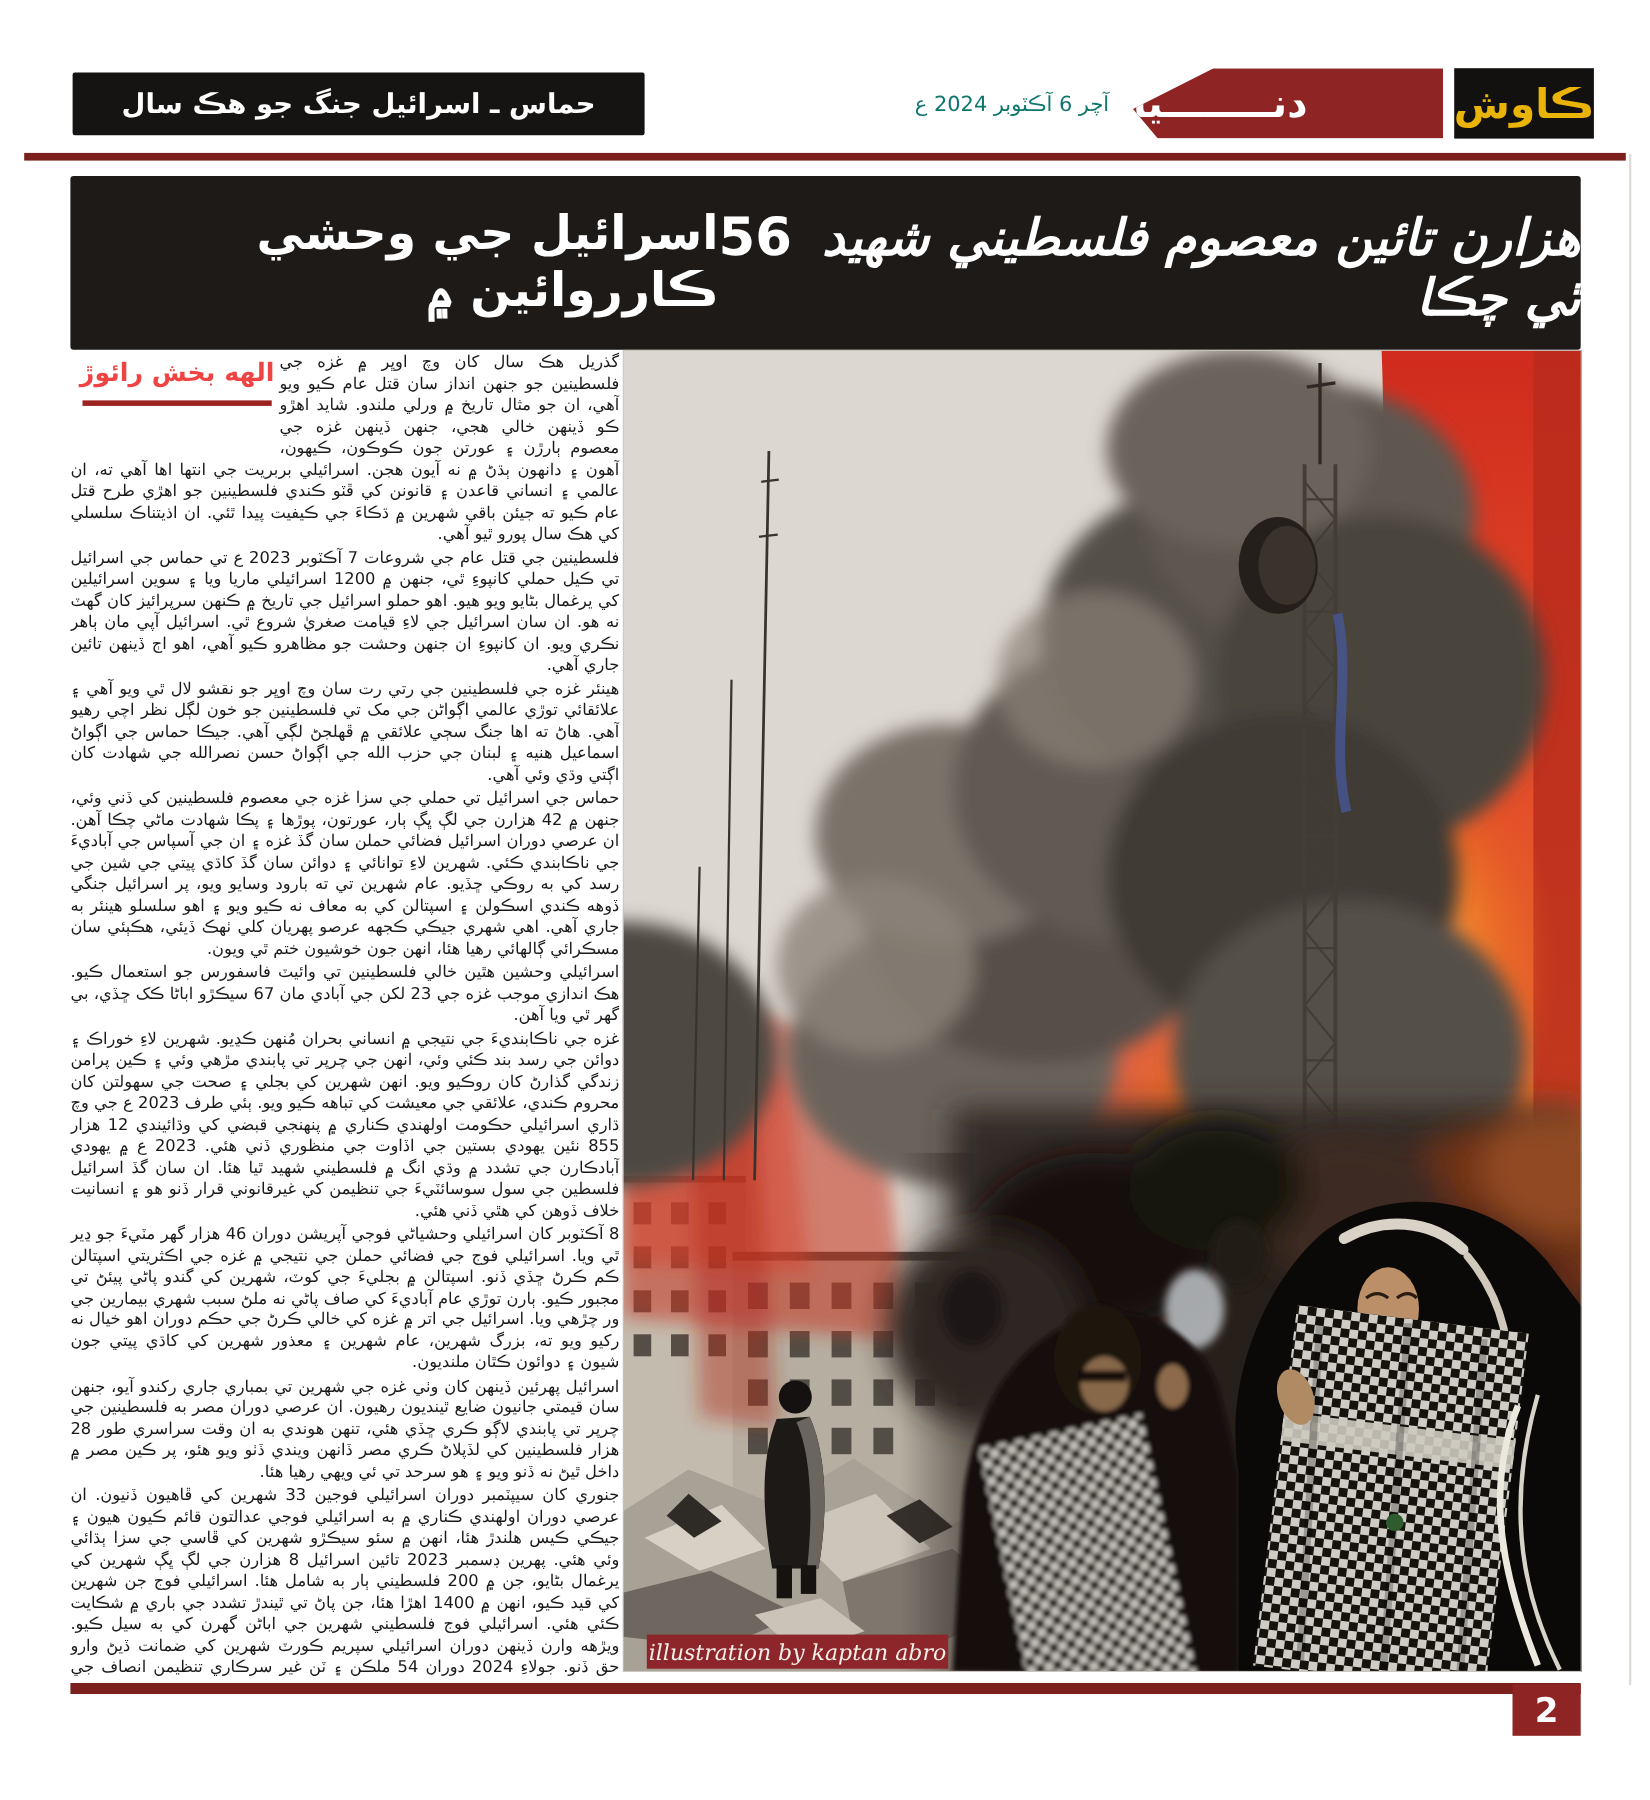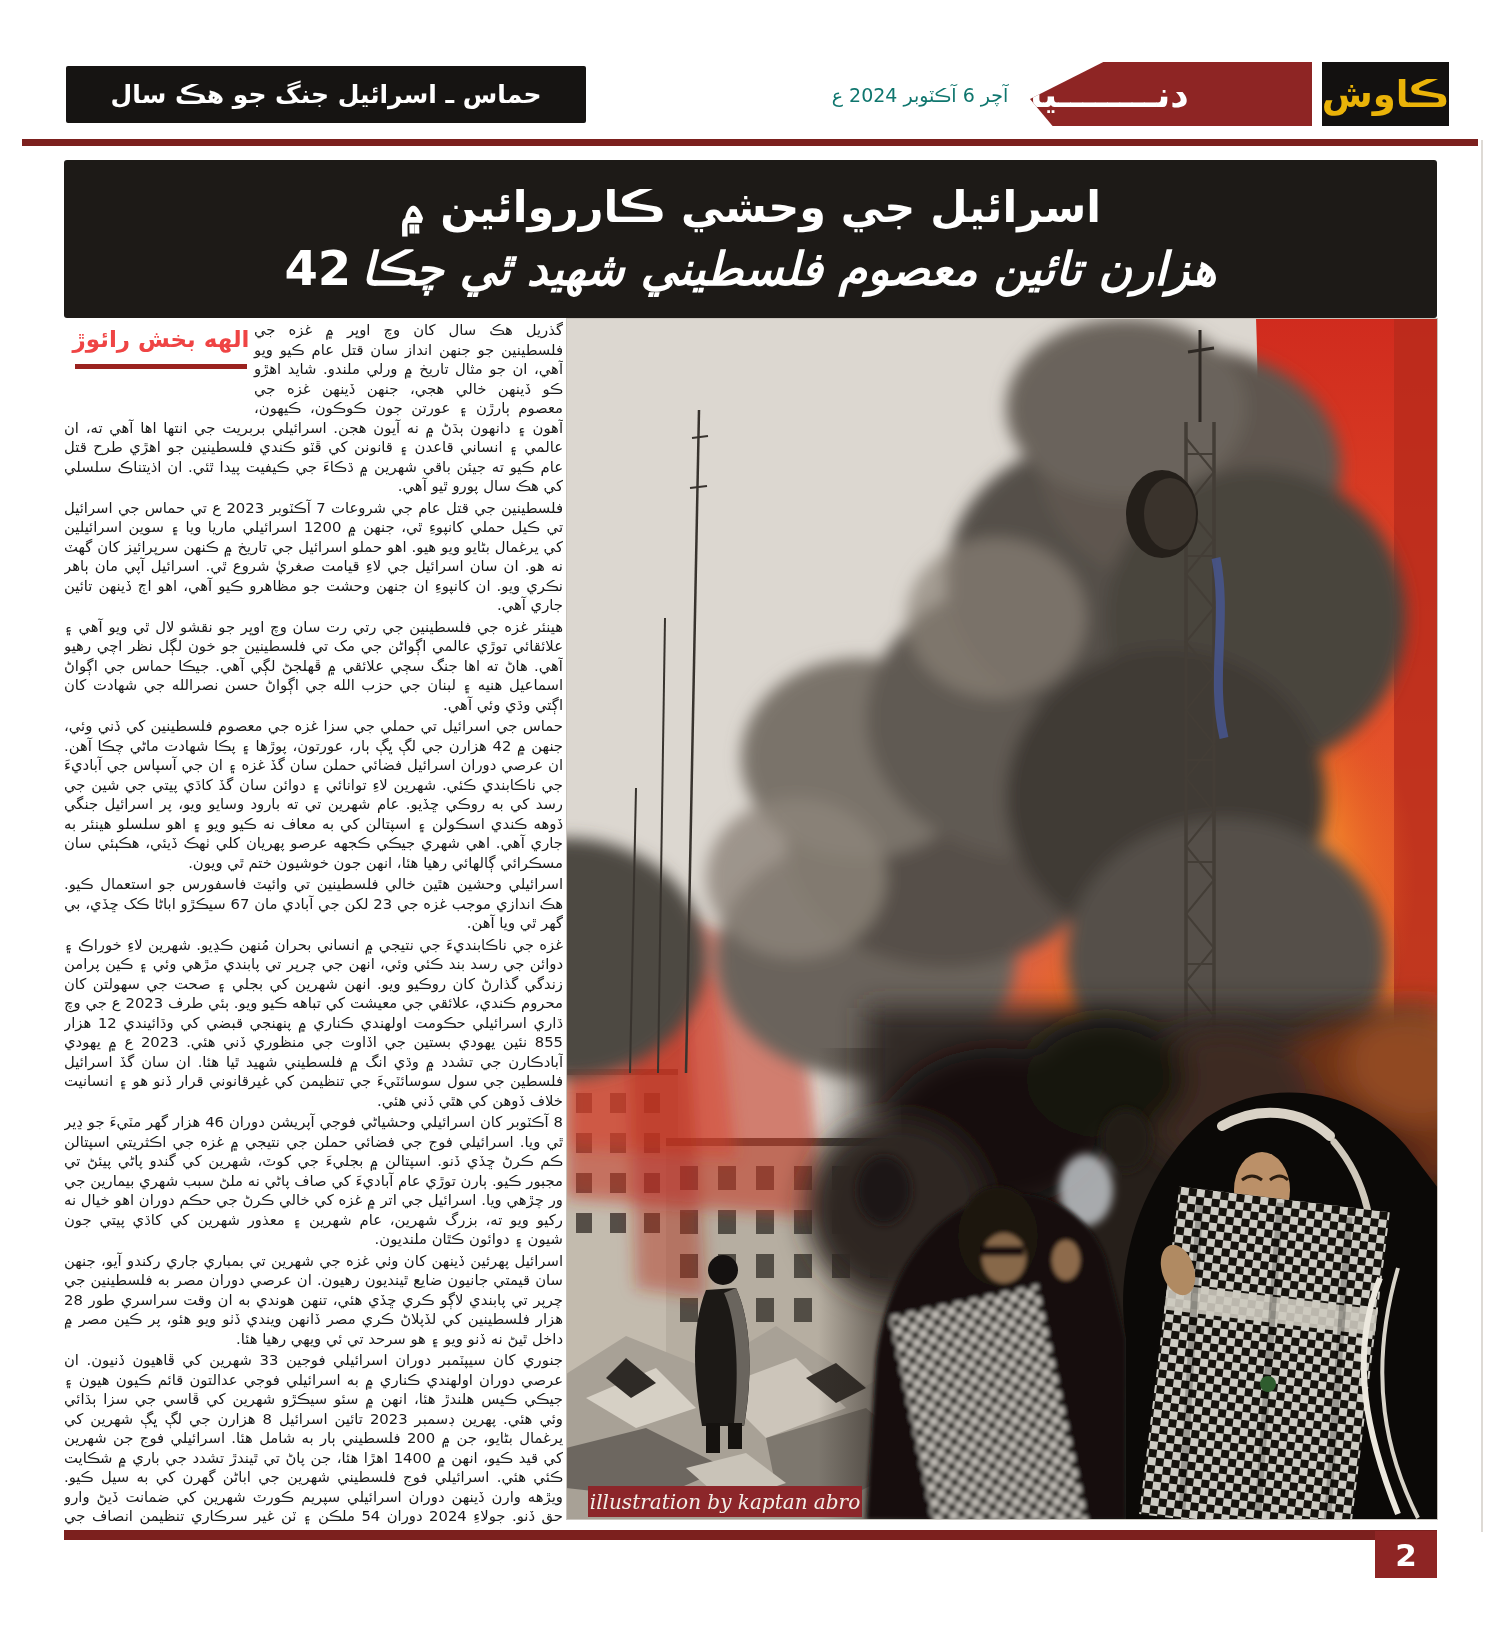--- a/index.html
+++ b/index.html
@@ -13,21 +13,21 @@
   .masthead-black{left:1310px;top:62px;width:127px;height:64px;background:#131110;color:#eab308;
     display:flex;align-items:center;justify-content:center;font-weight:bold;font-size:37px;margin-left:12px;}
   .masthead-red{left:1030px;top:62px;width:282px;height:64px;background:#8e2524;color:#fff;
     clip-path:polygon(0% 58%,26% 0%,100% 0%,100% 100%,8% 100%);
     display:flex;align-items:center;justify-content:flex-end;font-weight:bold;font-size:36px;
     padding-right:10px;box-sizing:border-box;direction:rtl;}
   .header-rule{left:22px;top:139px;width:1456px;height:7px;background:#7c201e;}
 
   
   .headline-box{left:64px;top:160px;width:1373px;height:158px;background:#1d1a17;border-radius:3px;
-    display:flex;flex-direction:column;align-items:center;justify-content:center;color:#fff;}
+    display:flex;flex-direction:row;align-items:center;justify-content:center;color:#fff;}
   .headline-l1{font-size:43px;font-weight:bold;direction:rtl;line-height:1.2;}
   .headline-l2{display:flex;direction:ltr;align-items:baseline;gap:10px;margin-top:6px;}
   .headline-l2 .num{font-size:48px;font-weight:bold;}
   .headline-l2 .txt{font-size:46px;font-weight:bold;direction:rtl;font-style:italic;}
 
   
   .article{left:64px;top:320px;width:499px;height:1206px;overflow:hidden;direction:rtl;
     font-size:14.8px;line-height:19.5px;color:#191919;text-align:justify;}
   .article p{margin:0 0 2px 0;}
   .byline-box{float:left;width:186px;height:86px;padding-top:10px;text-align:center;box-sizing:border-box;
@@ -62,21 +62,21 @@
 </div>
 <div class="abs masthead-black">
   <span>ڪاوش</span>
 </div>
 
 <div class="abs header-rule"></div>
 
 <div class="abs headline-box">
   <div class="headline-l1">اسرائيل جي وحشي ڪارروائين ۾</div>
   <div class="headline-l2">
-    <span class="num">42</span>
+    <span class="num">56</span>
     <span class="txt">هزارن تائين معصوم فلسطيني شهيد ٿي چڪا</span>
   </div>
 </div>
 
 <div class="abs article">
   <div class="byline-box">
     <div class="byline-name">الهه بخش رائوڙ</div>
     <div class="byline-rule"></div>
   </div>
   <p>گذريل هڪ سال کان وچ اوڀر ۾ غزه جي فلسطينين جو جنهن انداز سان قتل عام ڪيو ويو آهي، ان جو مثال تاريخ ۾ ورلي ملندو. شايد اهڙو ڪو ڏينهن خالي هجي، جنهن ڏينهن غزه جي معصوم ٻارڙن ۽ عورتن جون ڪوڪون، ڪيهون، آهون ۽ دانهون ٻڌڻ ۾ نه آيون هجن. اسرائيلي بربريت جي انتها اها آهي ته، ان عالمي ۽ انساني قاعدن ۽ قانونن کي ڦٽو ڪندي فلسطينين جو اهڙي طرح قتل عام ڪيو ته جيئن باقي شهرين ۾ ڌڪاءَ جي ڪيفيت پيدا ٿئي. ان اذيتناڪ سلسلي کي هڪ سال پورو ٿيو آهي.</p>

